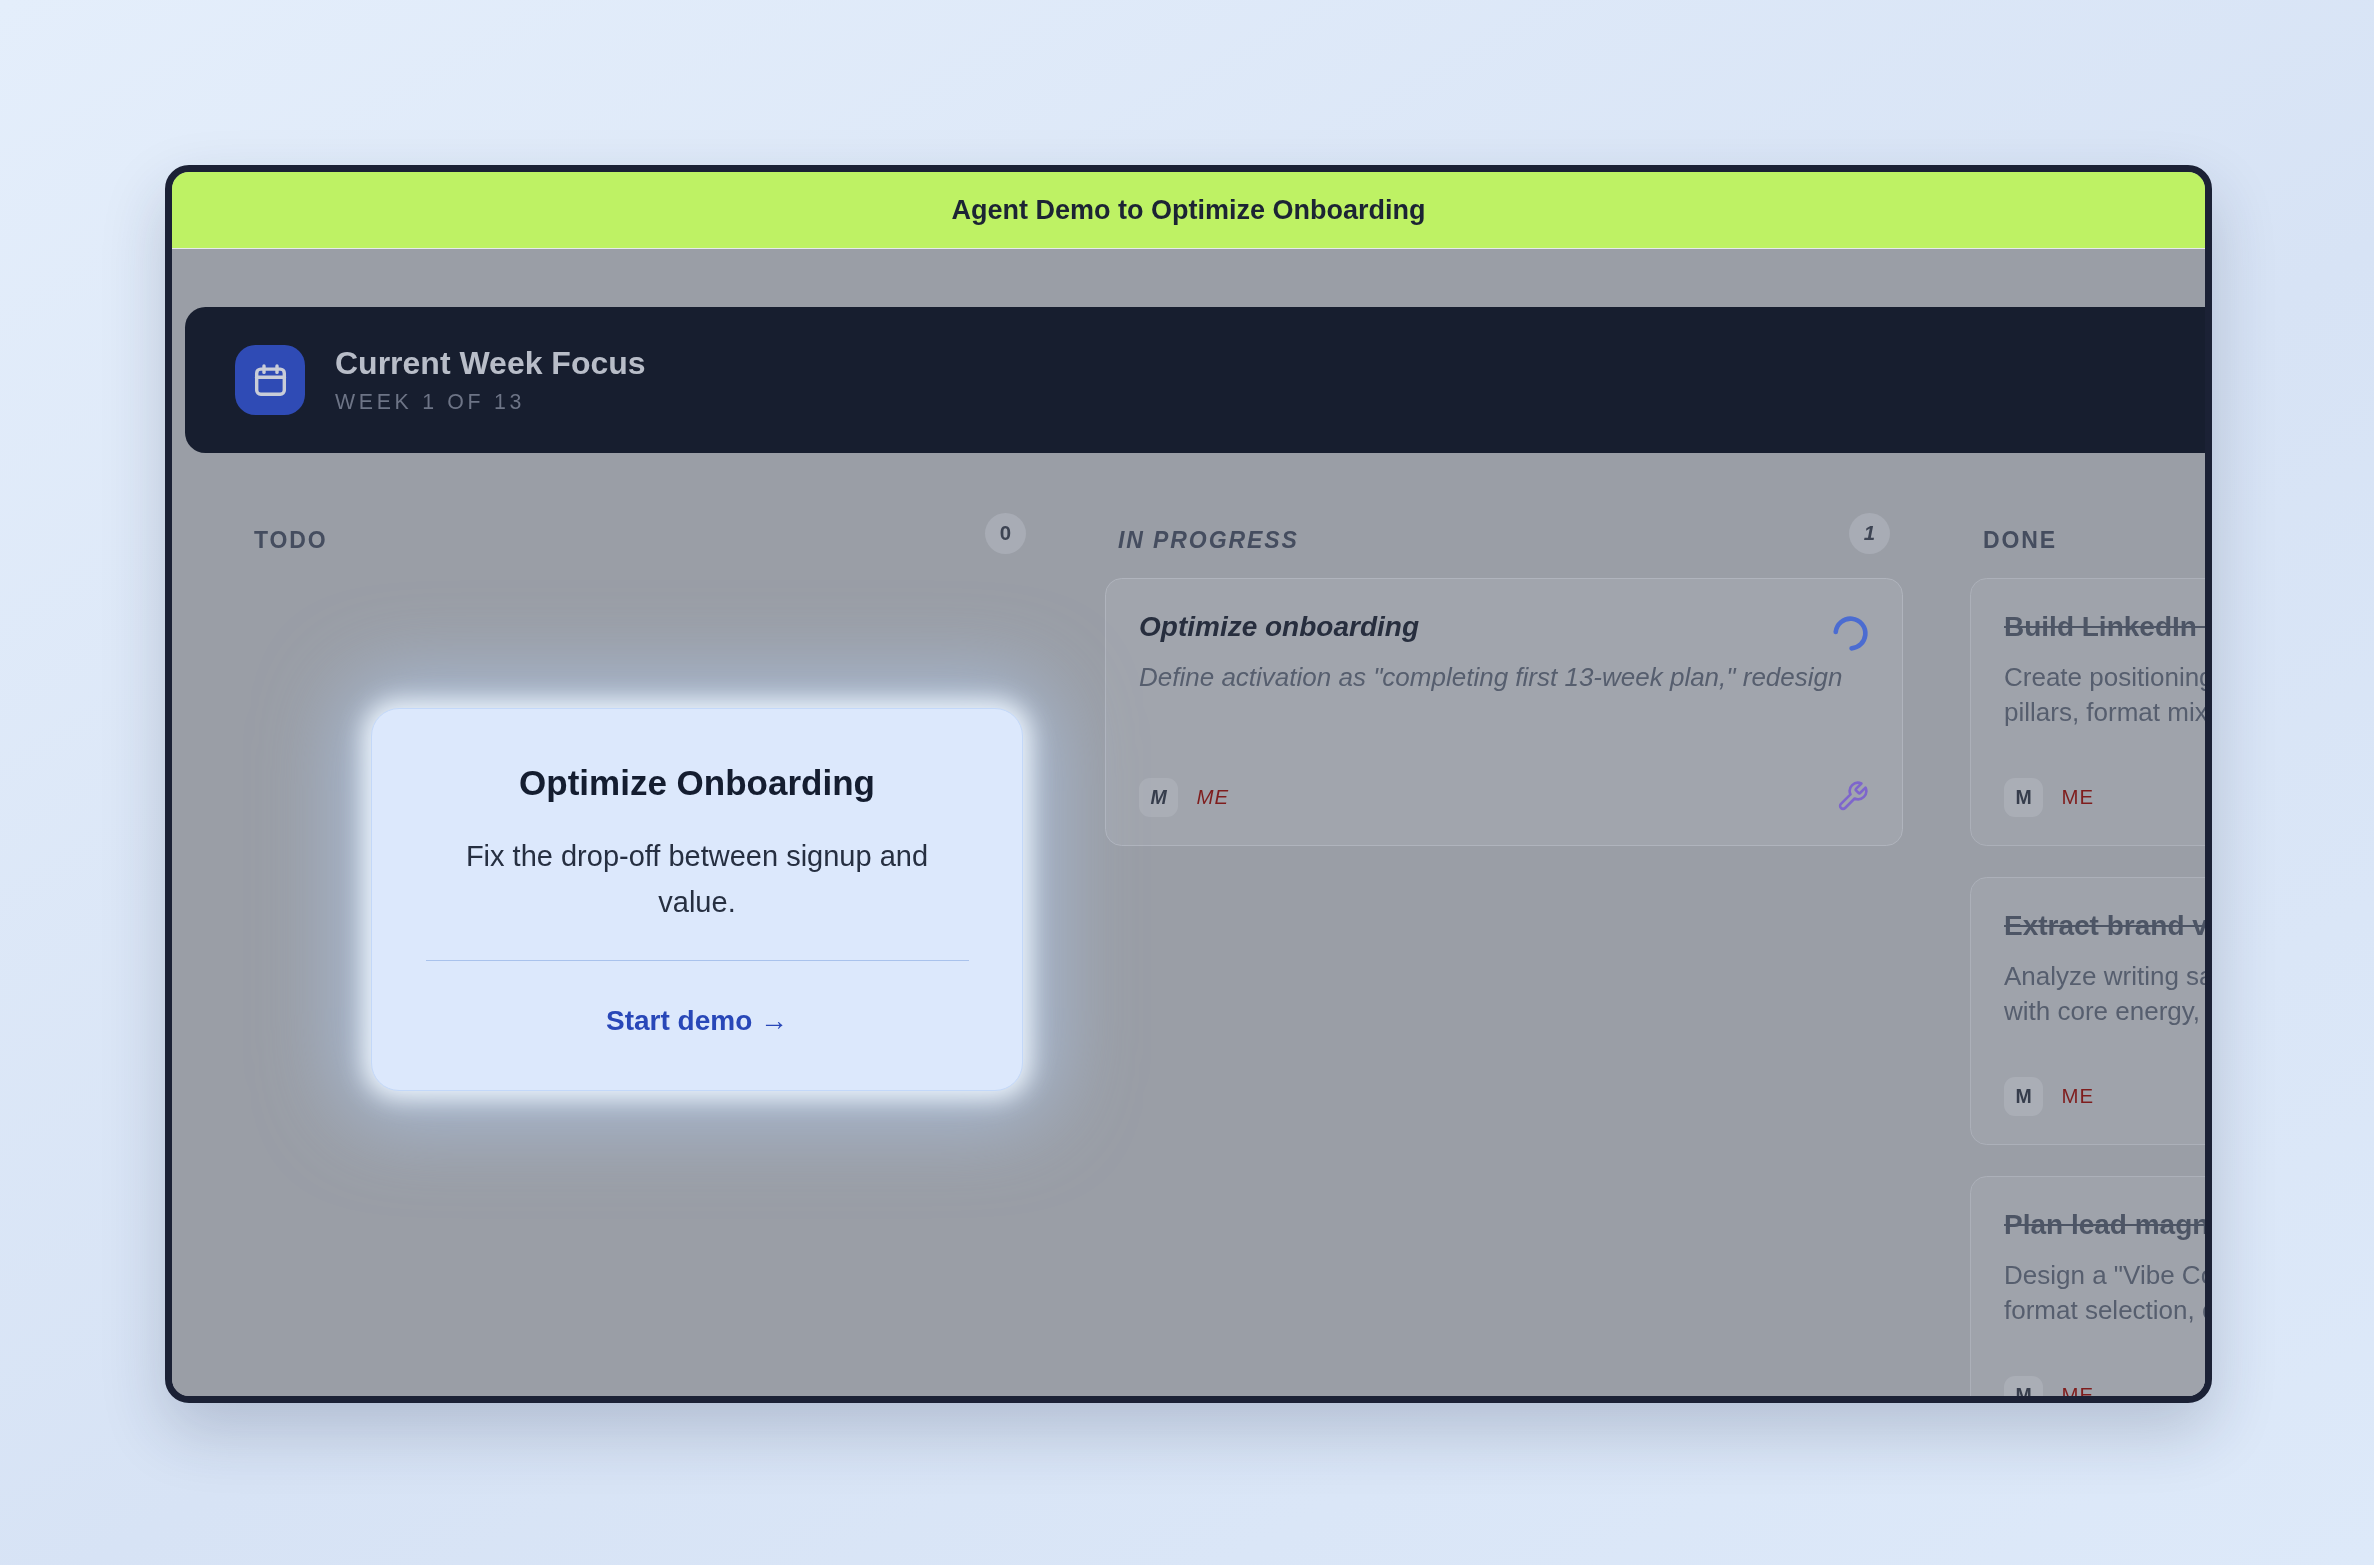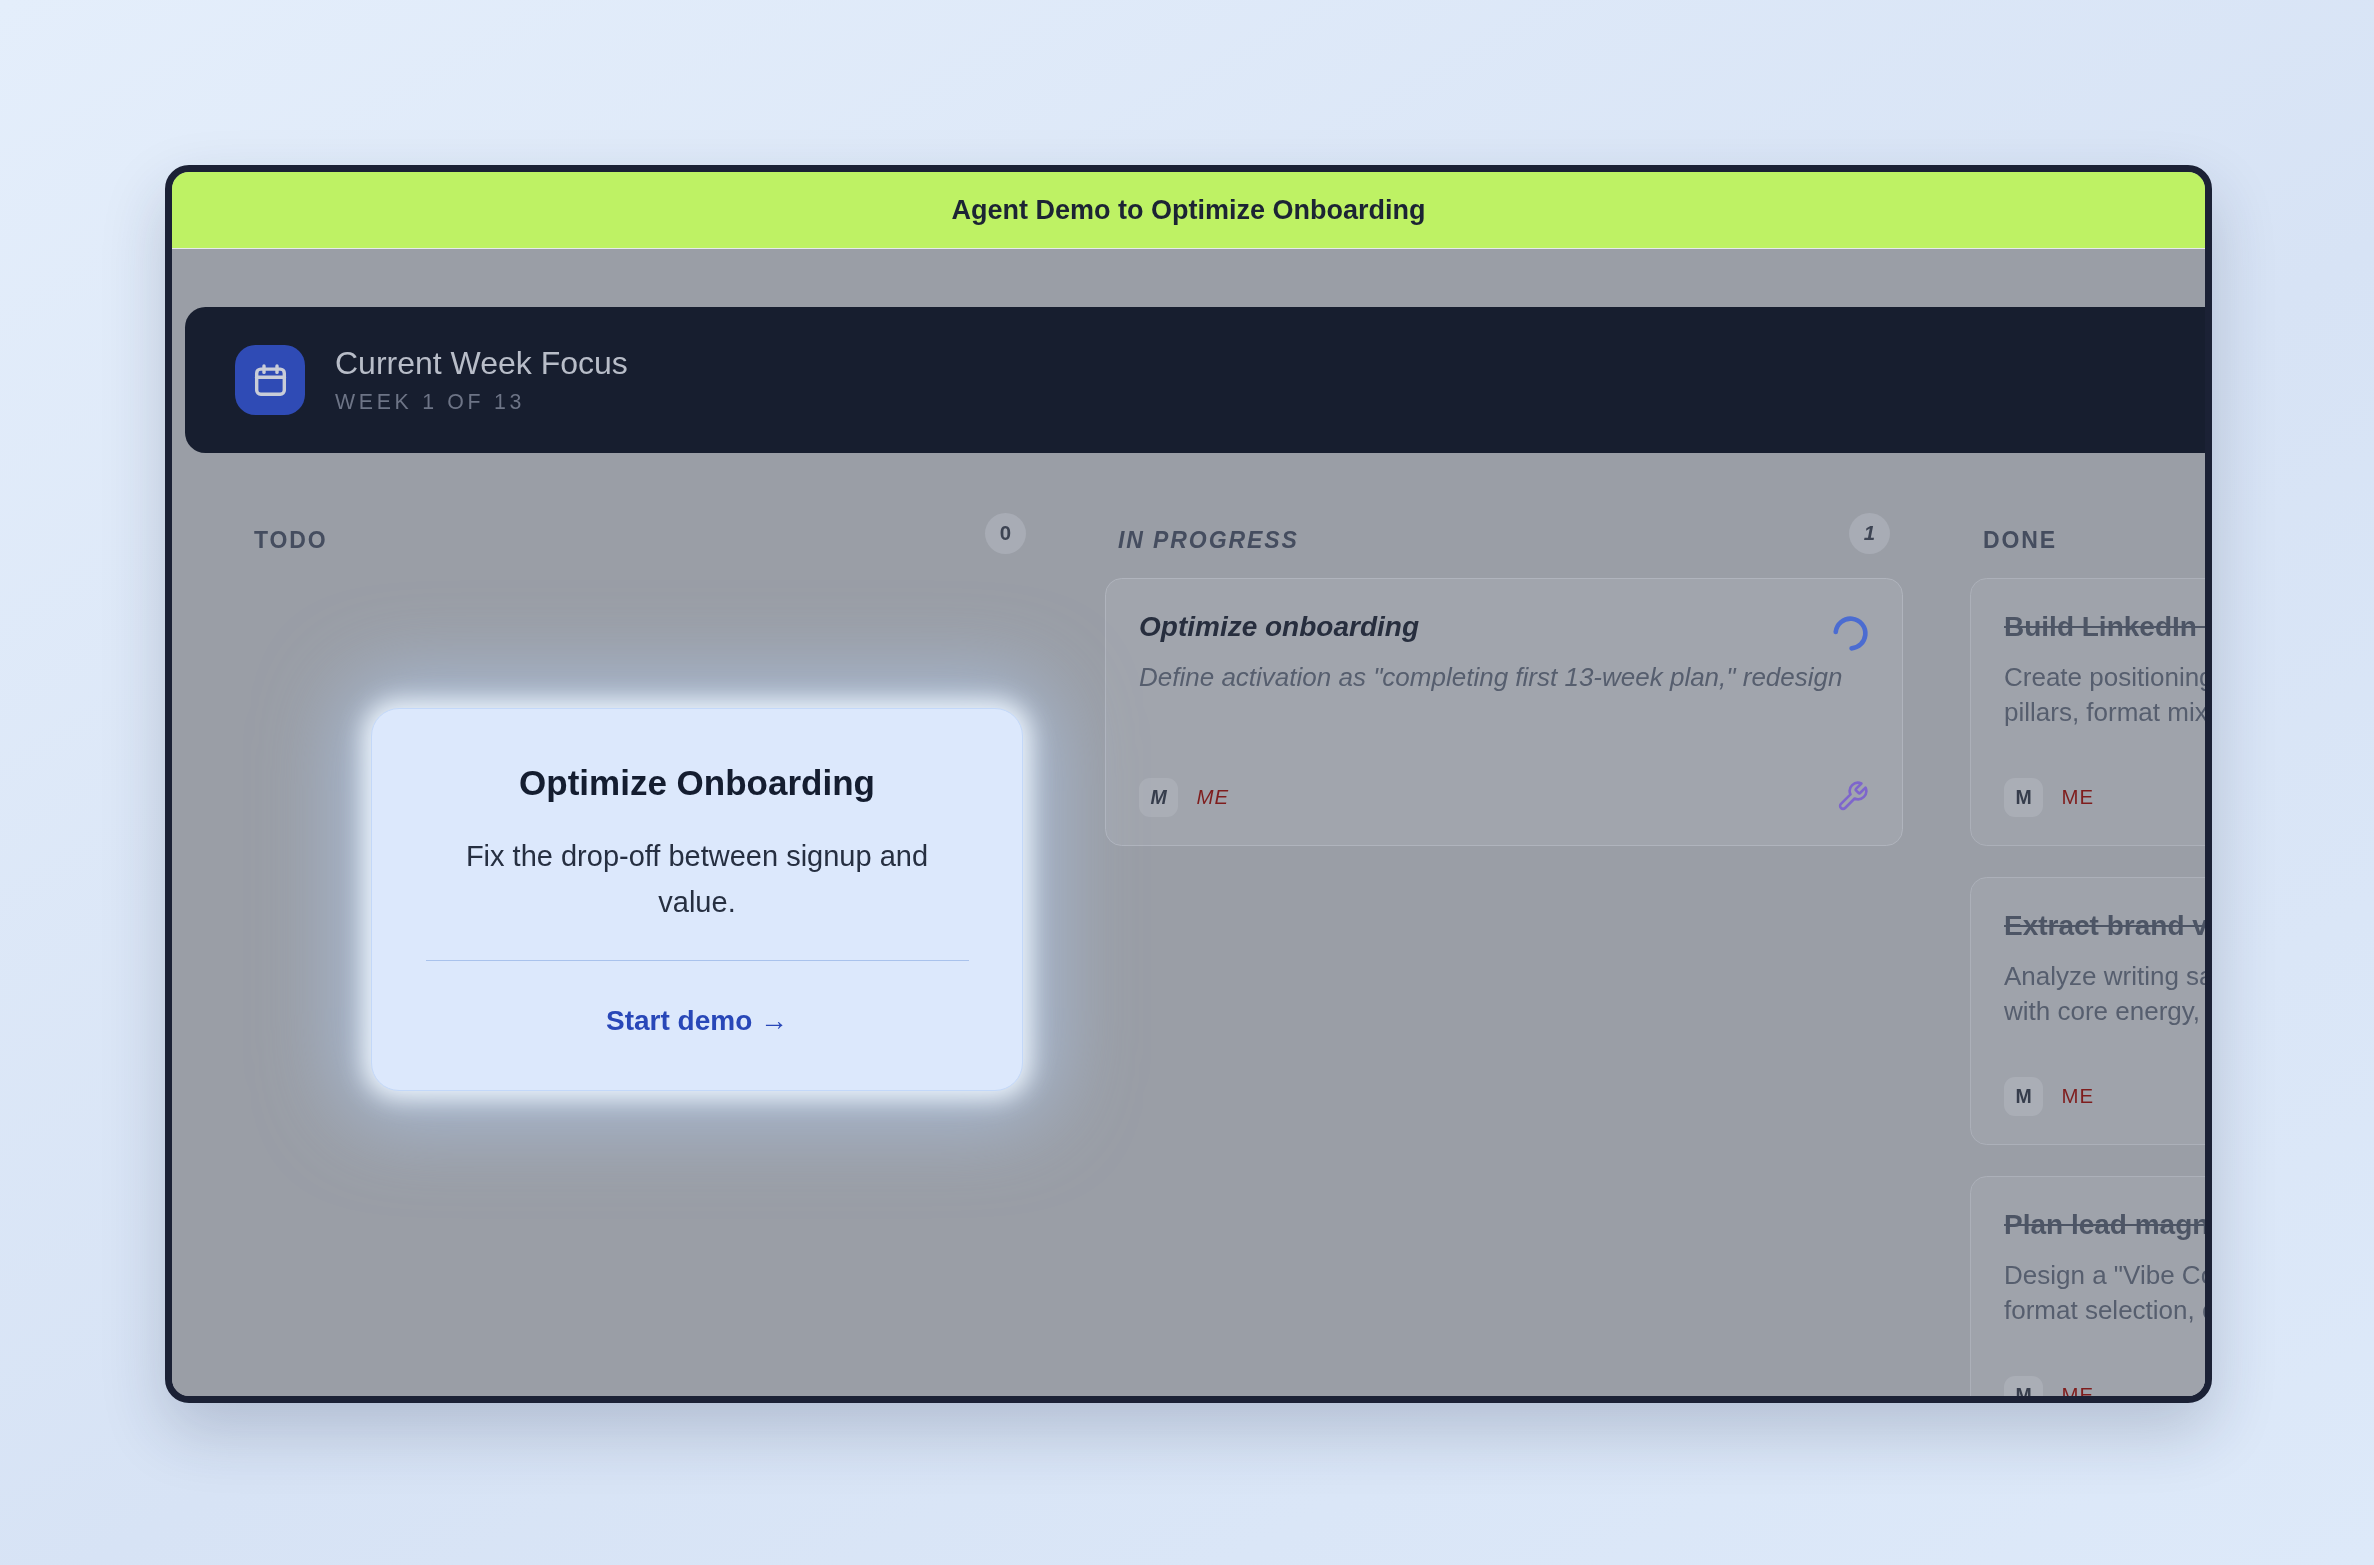--- a/index.html
+++ b/index.html
@@ -18,21 +18,21 @@
     font-weight:bold;font-size:27px;color:#1c2434;border-bottom:0.9px solid #e7e9ee;
   }
   .board{position:relative;height:calc(100% - 77px);background:#9a9ea6;overflow:hidden;}
   .focus-header{
     position:absolute;left:13px;top:58px;width:2226px;height:146px;background:#171e2f;
     border-radius:20.4px;display:flex;align-items:center;padding-left:50px;box-sizing:border-box;gap:30px;
   }
   .cal-tile{width:70px;height:70px;border-radius:20.4px;background:#2f4bb5;
     display:flex;align-items:center;justify-content:center;flex:none;}
   .focus-texts{display:flex;flex-direction:column;}
-  .focus-title{font-size:32px;font-weight:normal;color:#b8bdc8;}
+  .focus-title{font-size:32px;font-weight:bold;color:#b8bdc8;}
   .focus-sub{margin-top:8px;font-size:21.3px;letter-spacing:3.7px;color:#6d7486;}
   .col{position:absolute;top:264px;width:798px;}
   #col-todo{left:69px;} #col-inprogress{left:933px;font-style:italic;} #col-done{left:1798px;}
   .col-head{display:flex;align-items:flex-end;justify-content:space-between;padding:0 13px;height:41px;}
   .col-label{font-size:23px;font-weight:bold;letter-spacing:1.9px;color:#454d5f;}
   .col-badge{width:41px;height:41px;border-radius:50%;background:#a8acb5;color:#3d4453;
     font-weight:bold;font-size:20.4px;display:flex;align-items:center;justify-content:center;}
   .cards{margin-top:24px;display:flex;flex-direction:column;gap:31px;}
   .card{position:relative;height:268px;border-radius:16.7px;box-sizing:border-box;padding:32px 33px;cursor:pointer;}
   .card.active{background:#a1a5ad;border:0.9px solid #b0b4bd;}

